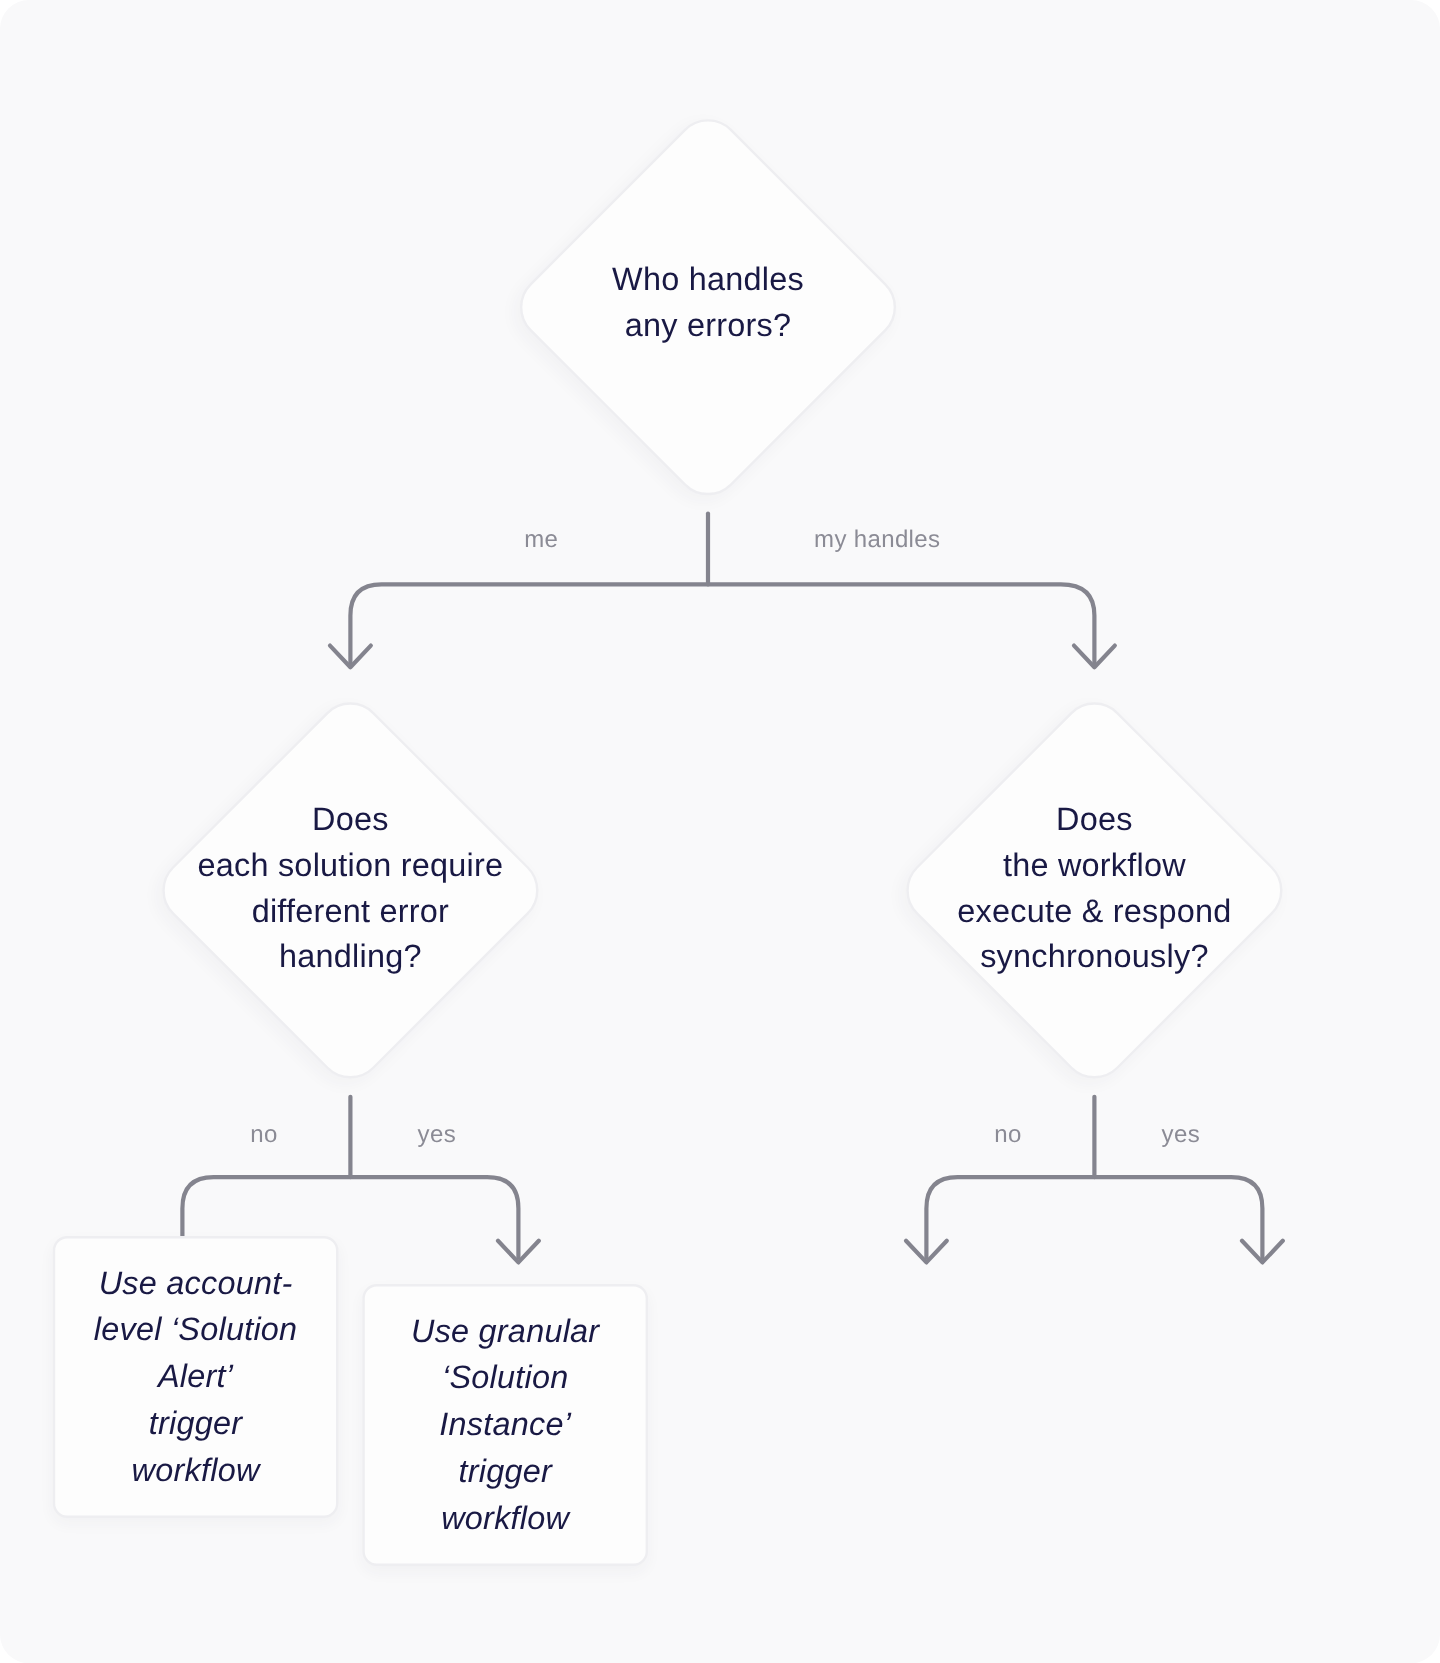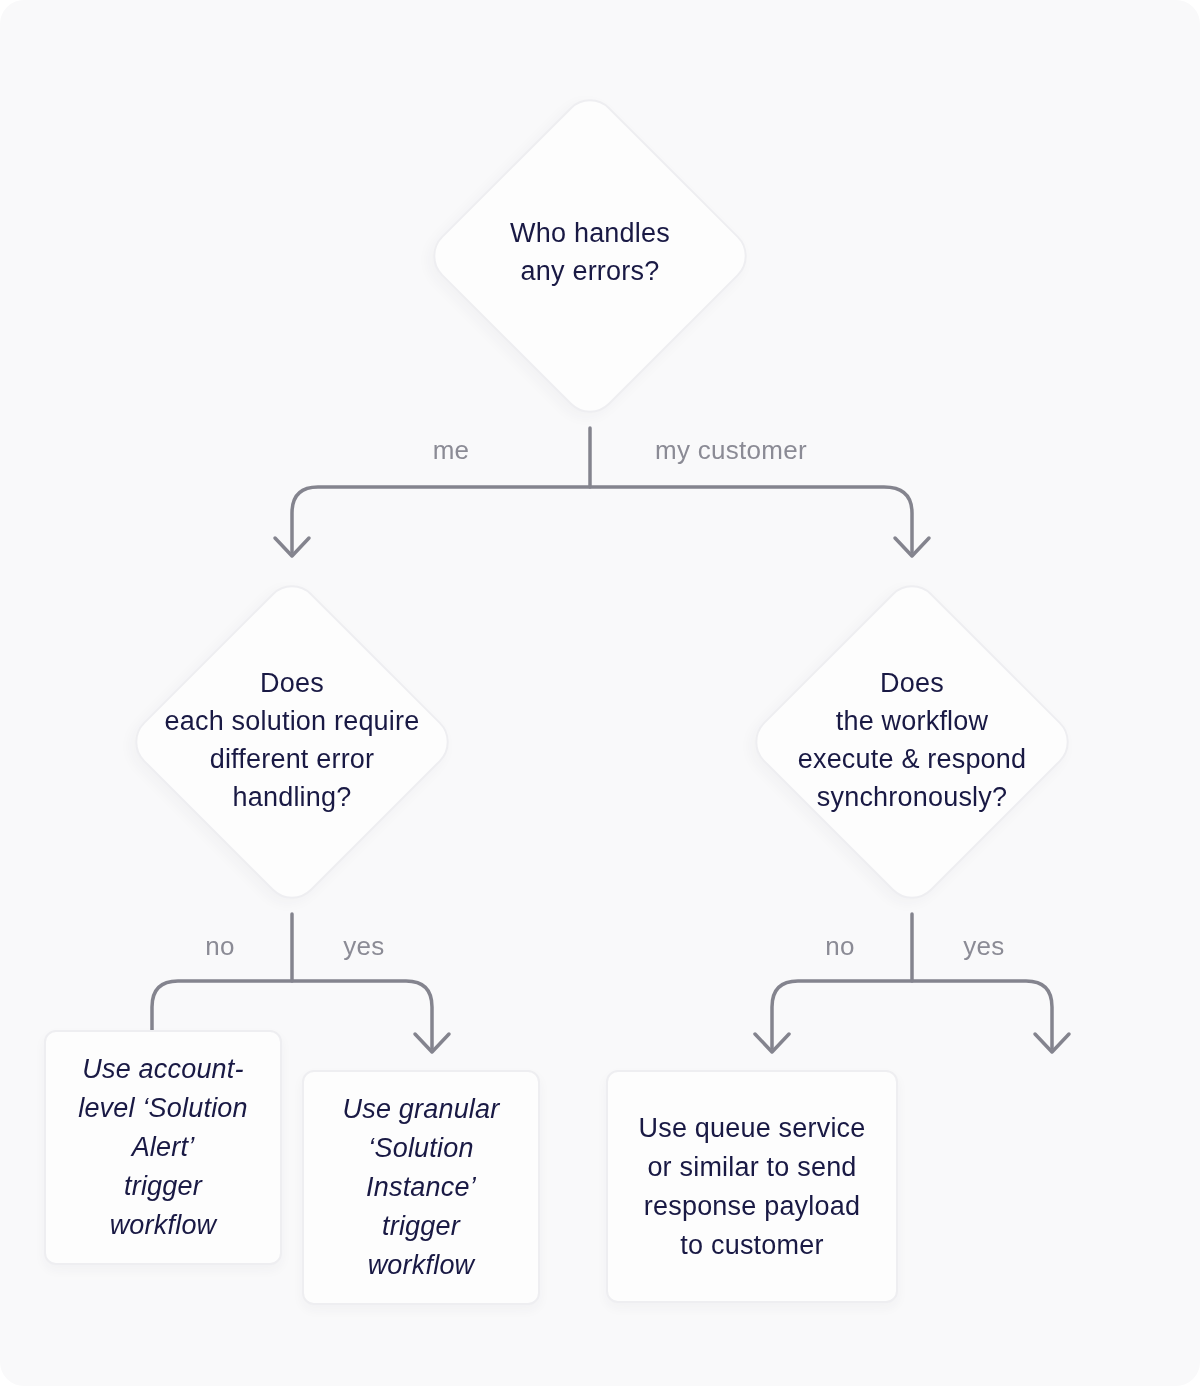--- a/index.html
+++ b/index.html
@@ -53,21 +53,21 @@
     font-size: 27px;
     line-height: 38px;
     font-weight: 500;
     letter-spacing: 0.2px;
     white-space: pre-line;
   }
   .edge-label {
     position: absolute;
     transform: translate(-50%, -50%);
     color: var(--label-color);
-    font-size: 26px;
+    font-size: 20px;
     font-weight: 400;
     letter-spacing: 0.3px;
     white-space: nowrap;
   }
   .outcome-box {
     position: absolute;
     background: var(--node-fill);
     border: 2px solid var(--node-border);
     border-radius: 12px;
     box-shadow: 0 5px 12px rgba(40,40,70,0.04);
@@ -109,21 +109,21 @@
     <path class="connector" d="M772,1048 L772,1007 Q772,981 798,981 L1026,981 Q1052,981 1052,1007 L1052,1048"></path>
     <path class="connector" d="M755,1034 L772,1052 L789,1034"></path>
     <path class="connector" d="M1035,1034 L1052,1052 L1069,1034"></path>
   </svg>
 
   <div class="diamond-shape" style="left:471px; top:137px;"></div>
   <div class="diamond-label" style="left:590px; top:252px;">Who handles
 any errors?</div>
 
   <div class="edge-label" style="left:451px; top:450px;">me</div>
-  <div class="edge-label" style="left:731px; top:450px;">my customer</div>
+  <div class="edge-label" style="left:731px; top:450px;">my handles</div>
 
   <div class="diamond-shape" style="left:173px; top:623px;"></div>
   <div class="diamond-label" style="left:292px; top:740px;">Does
 each solution require
 different error
 handling?</div>
 
   <div class="edge-label" style="left:220px; top:946px;">no</div>
   <div class="edge-label" style="left:364px; top:946px;">yes</div>
 
@@ -139,18 +139,14 @@
   <div class="outcome-box box-1">Use account-
 level ‘Solution
 Alert’
 trigger
 workflow</div>
   <div class="outcome-box box-2">Use granular
 ‘Solution
 Instance’
 trigger
 workflow</div>
-  <div class="outcome-box box-3">Use queue service
-or similar to send
-response payload
-to customer</div>
 
 </div>
 
 </body></html>

